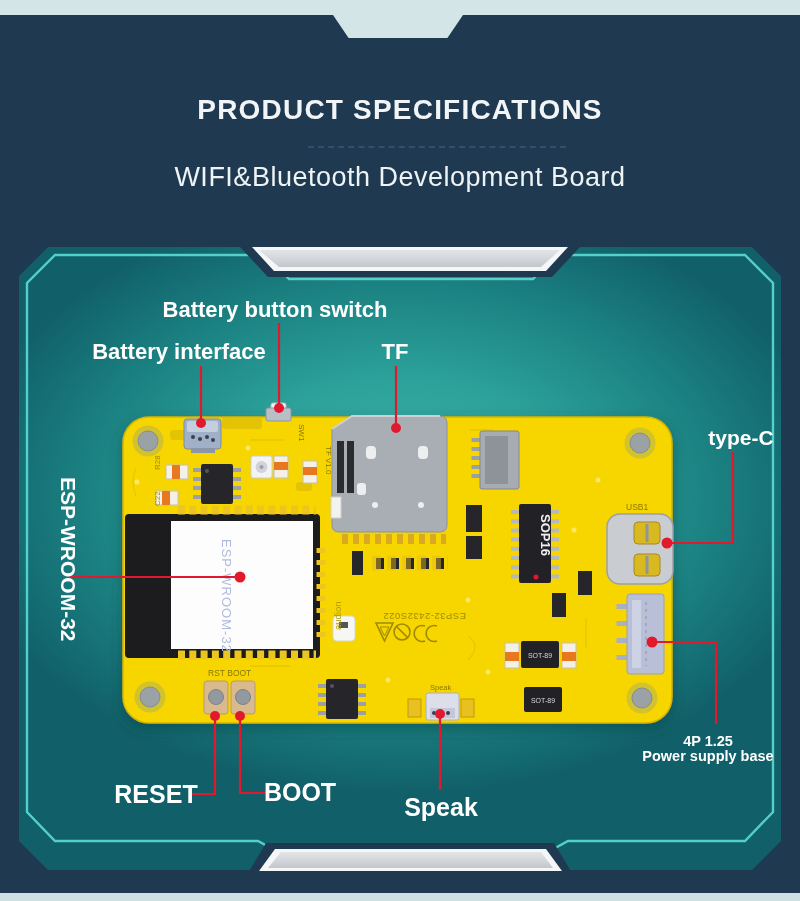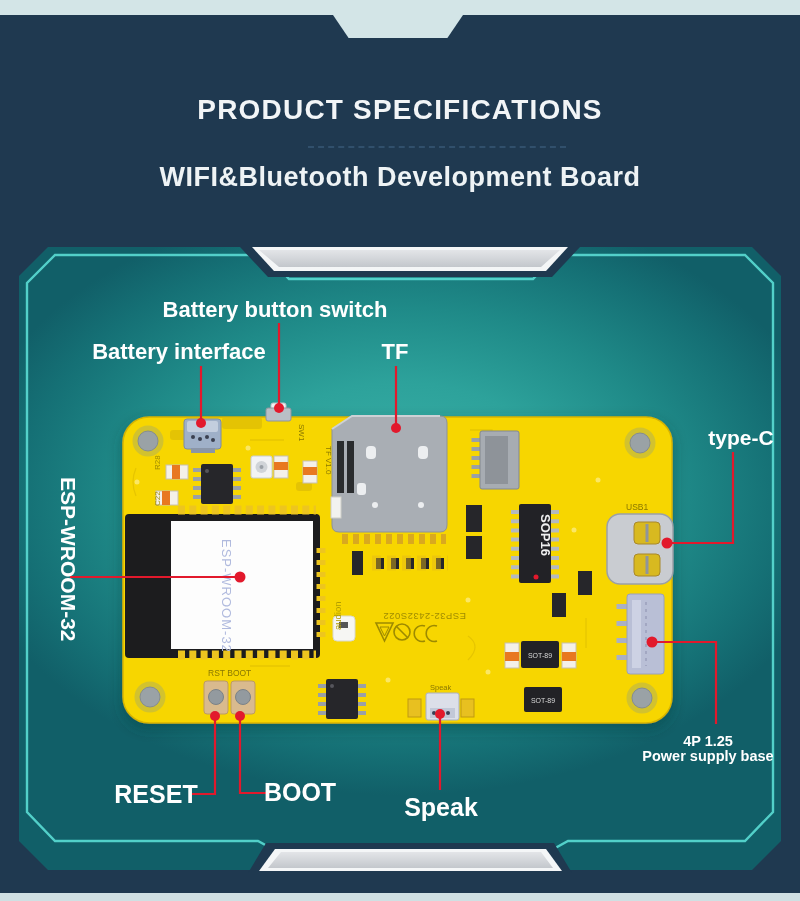--- a/index.html
+++ b/index.html
@@ -7,21 +7,21 @@
          background:#1f3950;font-family:"Liberation Sans",sans-serif;padding-left:30px;}
   .strip-top{position:absolute;left:0;top:0;width:800px;height:15px;background:#d3e5e7;}
   .strip-bottom{position:absolute;left:0;top:893px;width:800px;height:8px;background:#cfe0e3;}
   .top-tab{position:absolute;left:333px;top:15px;width:130px;height:23px;background:#d3e5e7;
            clip-path:polygon(0 0,100% 0,88% 100%,12% 100%);}
   .page-title{position:absolute;left:0;top:94px;width:800px;text-align:center;
               color:#f2f5f7;font-size:28px;font-weight:bold;letter-spacing:1.2px;}
   .title-underline{position:absolute;left:308px;top:146px;width:258px;height:0;
                    border-top:2px dashed #31506c;}
   .page-subtitle{position:absolute;left:0;top:162px;width:800px;text-align:center;
-                 color:#eef3f5;font-size:27px;font-weight:700;letter-spacing:.5px;}
+                 color:#eef3f5;font-size:27px;font-weight:400;letter-spacing:.5px;}
   .panel{position:absolute;left:19px;top:247px;width:762px;height:623px;
          background:radial-gradient(ellipse 58% 48% at 50% 40%,
             #3cb3a9 0%, #2da29b 38%, #1f8a88 63%, #157075 86%, #115f68 100%);
          clip-path:polygon(29px 0,733px 0,762px 29px,762px 594px,733px 623px,
                            29px 623px,0 594px,0 29px);}
   svg text{font-family:"Liberation Sans",sans-serif;}
   .overlay{position:absolute;left:0;top:0;}
 </style>
 </head>
 <body>

